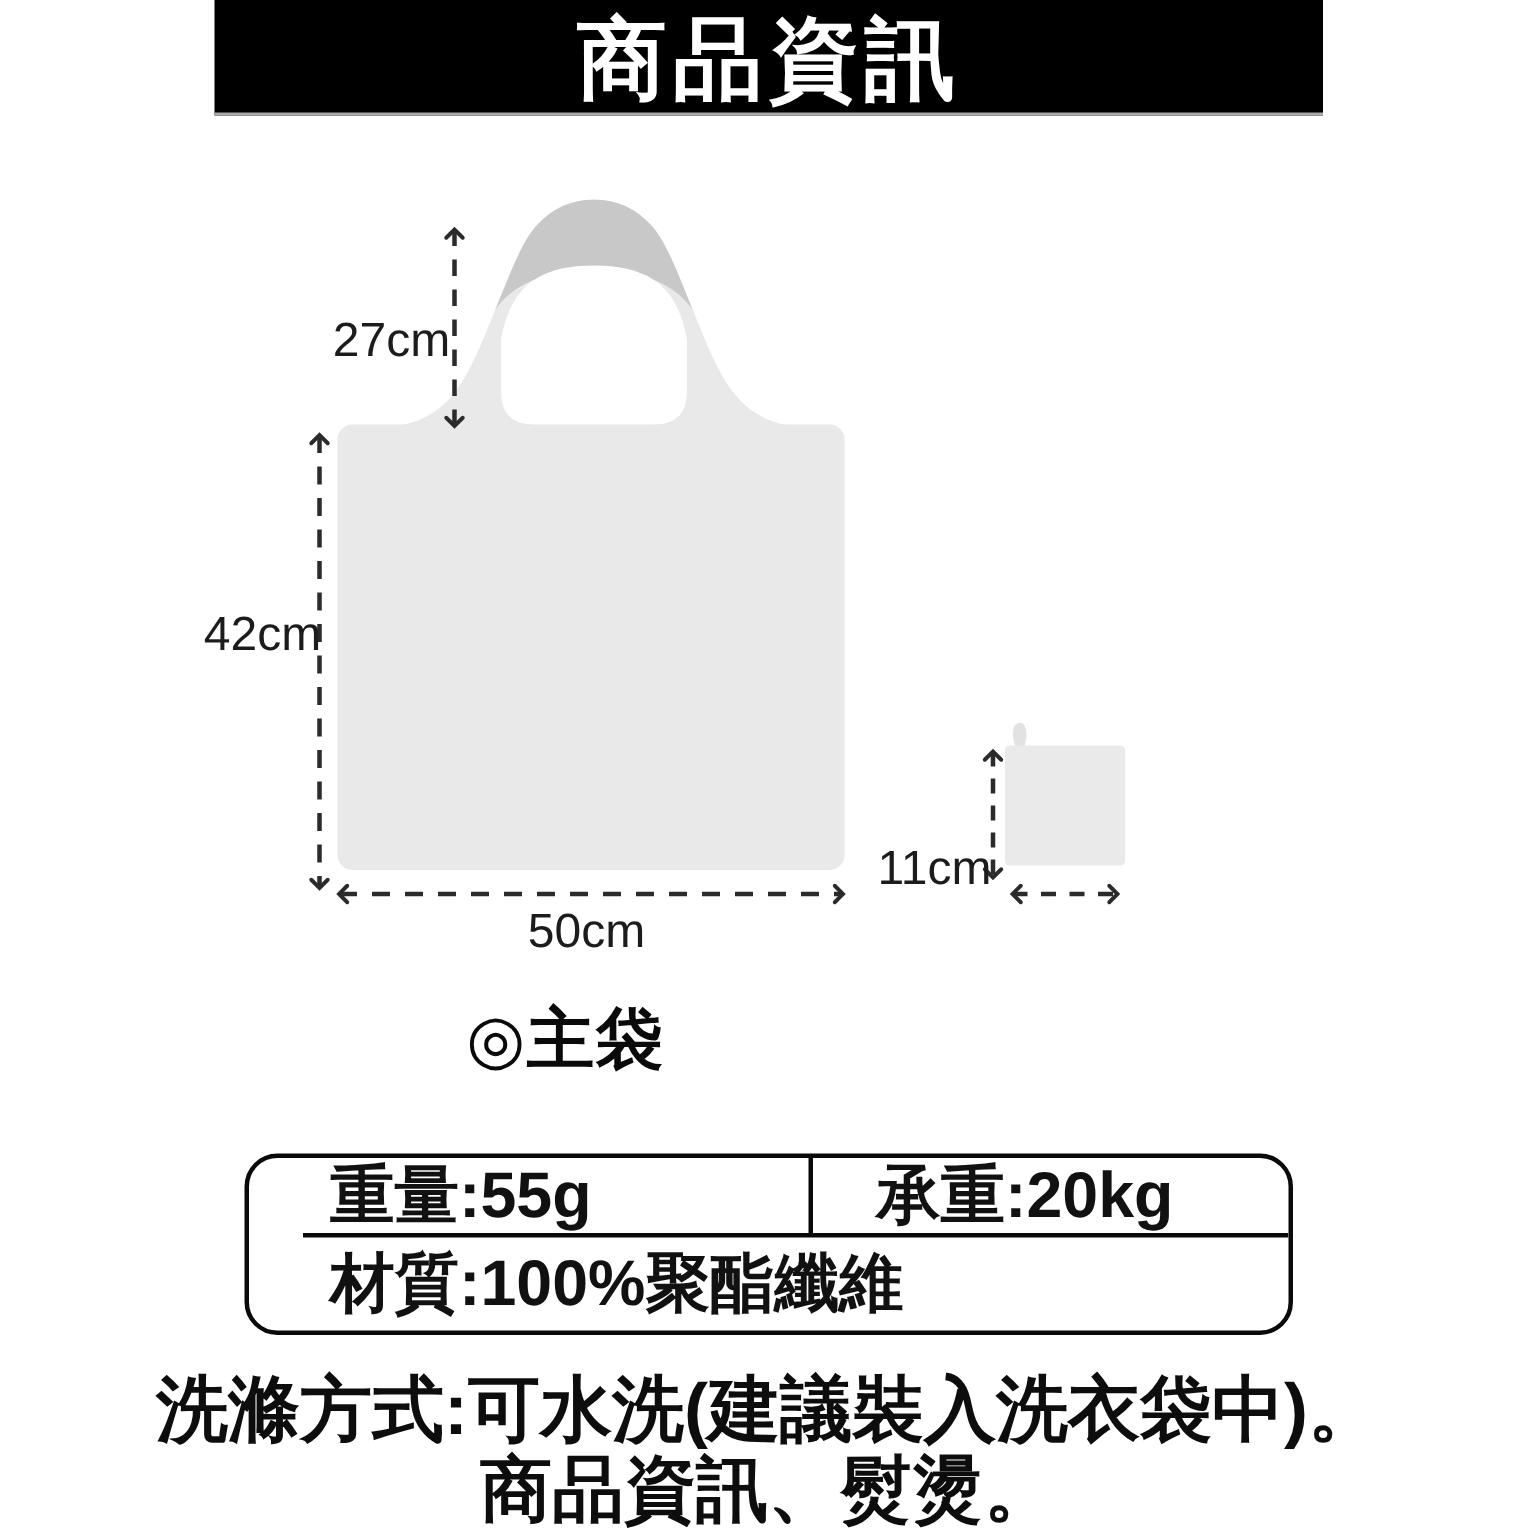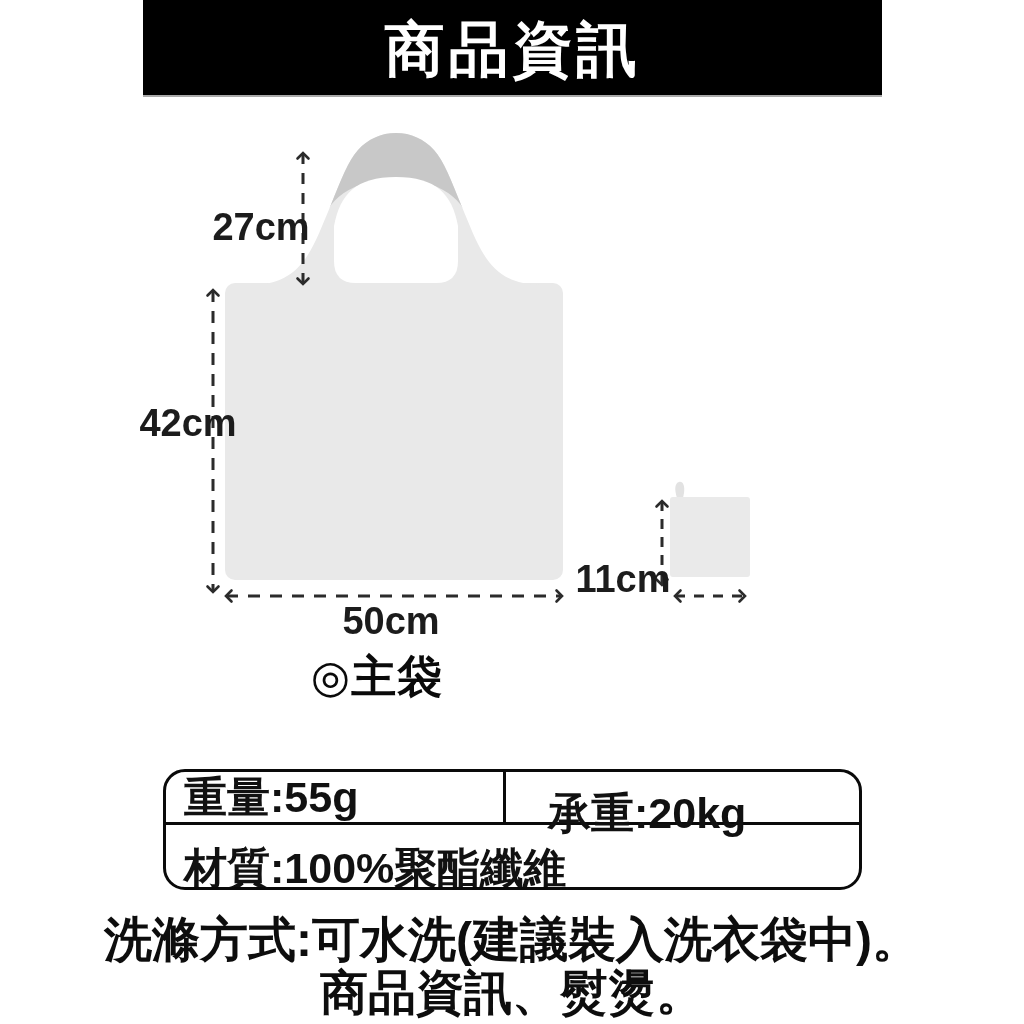--- a/index.html
+++ b/index.html
@@ -2,56 +2,56 @@
 <html><head>
 <meta charset="utf-8">
 <style>
   html,body{margin:0;padding:0;background:#ffffff;}
   .canvas{
     position:relative;width:1024px;height:1024px;background:#ffffff;overflow:hidden;
     font-family:"Liberation Sans","DejaVu Sans",sans-serif;color:#111111;
   }
   
   .banner{
-    position:absolute;left:143px;top:0;width:739px;height:97px;
+    position:absolute;left:143px;top:0;width:739px;height:77px;
     background:#000000;border-bottom:2px solid #a9a9a9;
     display:flex;align-items:center;justify-content:center;box-sizing:border-box;
   }
   .banner .title{
     color:#ffffff;font-size:60px;font-weight:800;letter-spacing:4px;
     padding-top:6px;
   }
   
   .diagram-svg{position:absolute;left:0;top:0;width:1024px;height:1024px;}
   
   .dim{
     position:absolute;transform:translate(-50%,-50%);
-    font-size:38px;font-weight:700;color:#1c1c1c;white-space:nowrap;
+    font-size:32px;font-weight:400;color:#1c1c1c;white-space:nowrap;
   }
   .caption{
     position:absolute;transform:translate(-50%,-50%);
-    font-size:45px;font-weight:800;color:#0a0a0a;white-space:nowrap;letter-spacing:1px;
+    font-size:45px;font-weight:800;color:#0a0a0a;white-space:nowrap;letter-spacing:1px;margin-top:16px;
   }
   
   .spec-table{
     position:absolute;left:163px;top:769px;width:699px;height:121px;
     border:3px solid #0a0a0a;border-radius:22px;box-sizing:border-box;
-    background:#ffffff;overflow:hidden;
+    background:#ffffff;overflow:hidden;padding-left:36px;
   }
   .spec-row1{
     display:flex;height:53px;border-bottom:3px solid #0a0a0a;box-sizing:border-box;
   }
   .spec-cell{
     font-size:43px;font-weight:700;line-height:50px;white-space:nowrap;box-sizing:border-box;
   }
   .cell-weight{width:340px;padding-left:18px;border-right:3px solid #0a0a0a;}
-  .cell-load{flex:1;padding-left:42px;margin-top:16px;}
+  .cell-load{flex:1;padding-left:42px;}
   .spec-row2{
     height:65px;font-size:43px;font-weight:700;line-height:62px;
-    padding-left:18px;white-space:nowrap;box-sizing:border-box;margin-top:12px;
+    padding-left:18px;white-space:nowrap;box-sizing:border-box;
   }
   
   .care-line{
     position:absolute;left:512px;transform:translateX(-50%);
     font-size:48px;font-weight:700;color:#0d0d0d;white-space:nowrap;
   }
   .care-line1{top:908px;}
   .care-line2{top:961px;}
 </style>
 </head>
@@ -93,21 +93,21 @@
     <rect x="670" y="497" width="80" height="80" rx="3" fill="#eaeaea"></rect>
 
     <line x1="303" y1="153" x2="303" y2="284" stroke="#2b2b2b" stroke-width="3" stroke-dasharray="11 9" marker-start="url(#chev)" marker-end="url(#chev)"></line>
     <line x1="213" y1="290" x2="213" y2="592" stroke="#2b2b2b" stroke-width="3" stroke-dasharray="12 9" marker-start="url(#chev)" marker-end="url(#chev)"></line>
     <line x1="226" y1="596" x2="562" y2="596" stroke="#2b2b2b" stroke-width="3" stroke-dasharray="12 10" marker-start="url(#chev)" marker-end="url(#chev)"></line>
     <line x1="662" y1="501" x2="662" y2="585" stroke="#2b2b2b" stroke-width="3" stroke-dasharray="10 8" marker-start="url(#chev)" marker-end="url(#chev)"></line>
     <line x1="675" y1="596" x2="745" y2="596" stroke="#2b2b2b" stroke-width="3" stroke-dasharray="10 9" marker-start="url(#chev)" marker-end="url(#chev)"></line>
   </svg>
 
   <div class="dim" style="left:261px;top:227px">27cm</div>
-  <div class="dim" style="left:188px;top:423px">42cm</div>
+  <div class="dim" style="left:175px;top:423px">42cm</div>
   <div class="dim" style="left:391px;top:621px">50cm</div>
   <div class="dim" style="left:623px;top:579px">11cm</div>
 
   <div class="caption" style="left:377px;top:677px">◎主袋</div>
 
   <div class="spec-table">
     <div class="spec-row1">
       <div class="spec-cell cell-weight">重量:55g</div>
       <div class="spec-cell cell-load">承重:20kg</div>
     </div>

